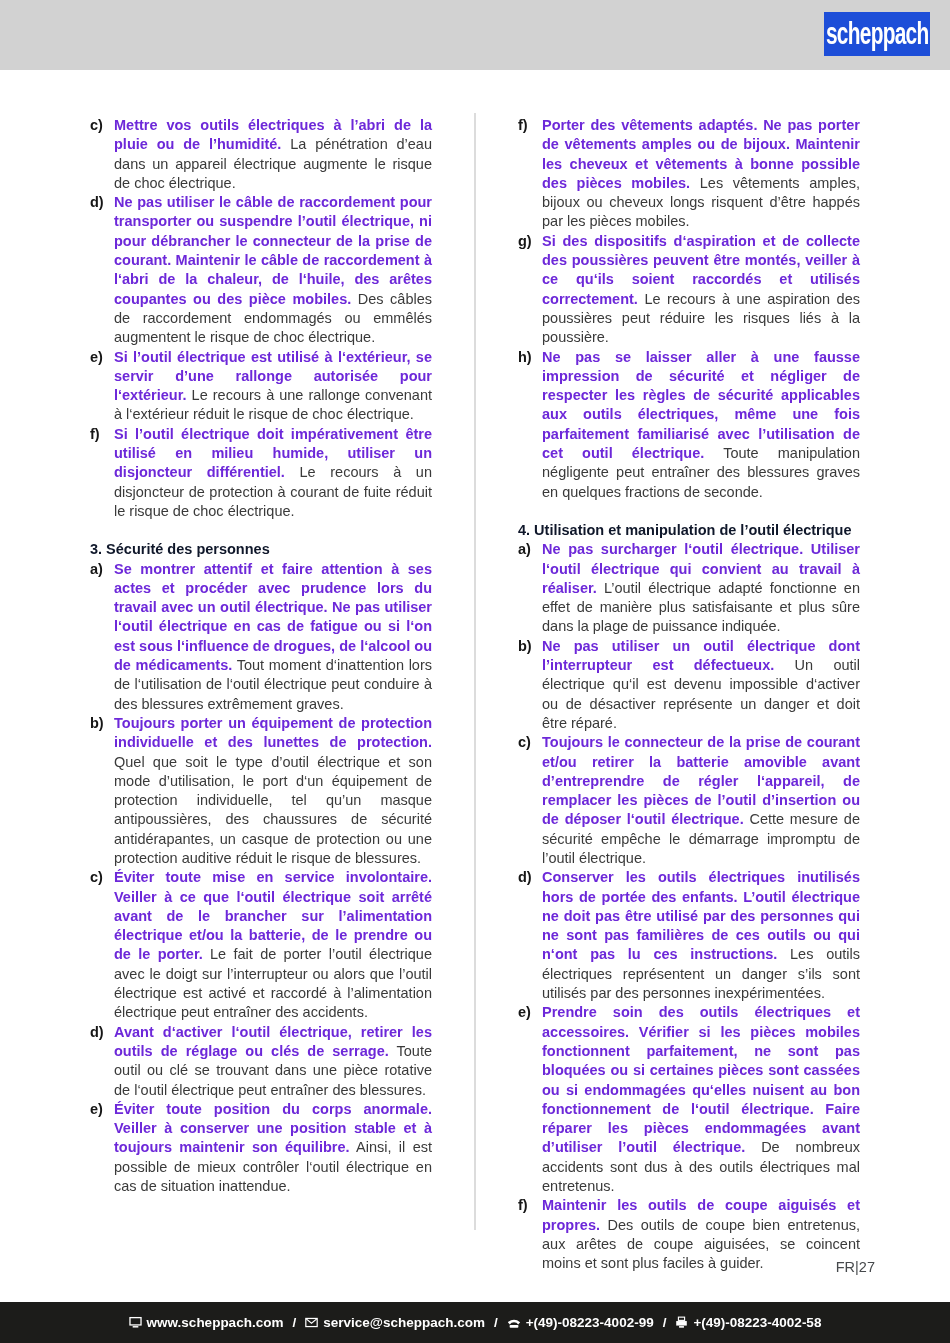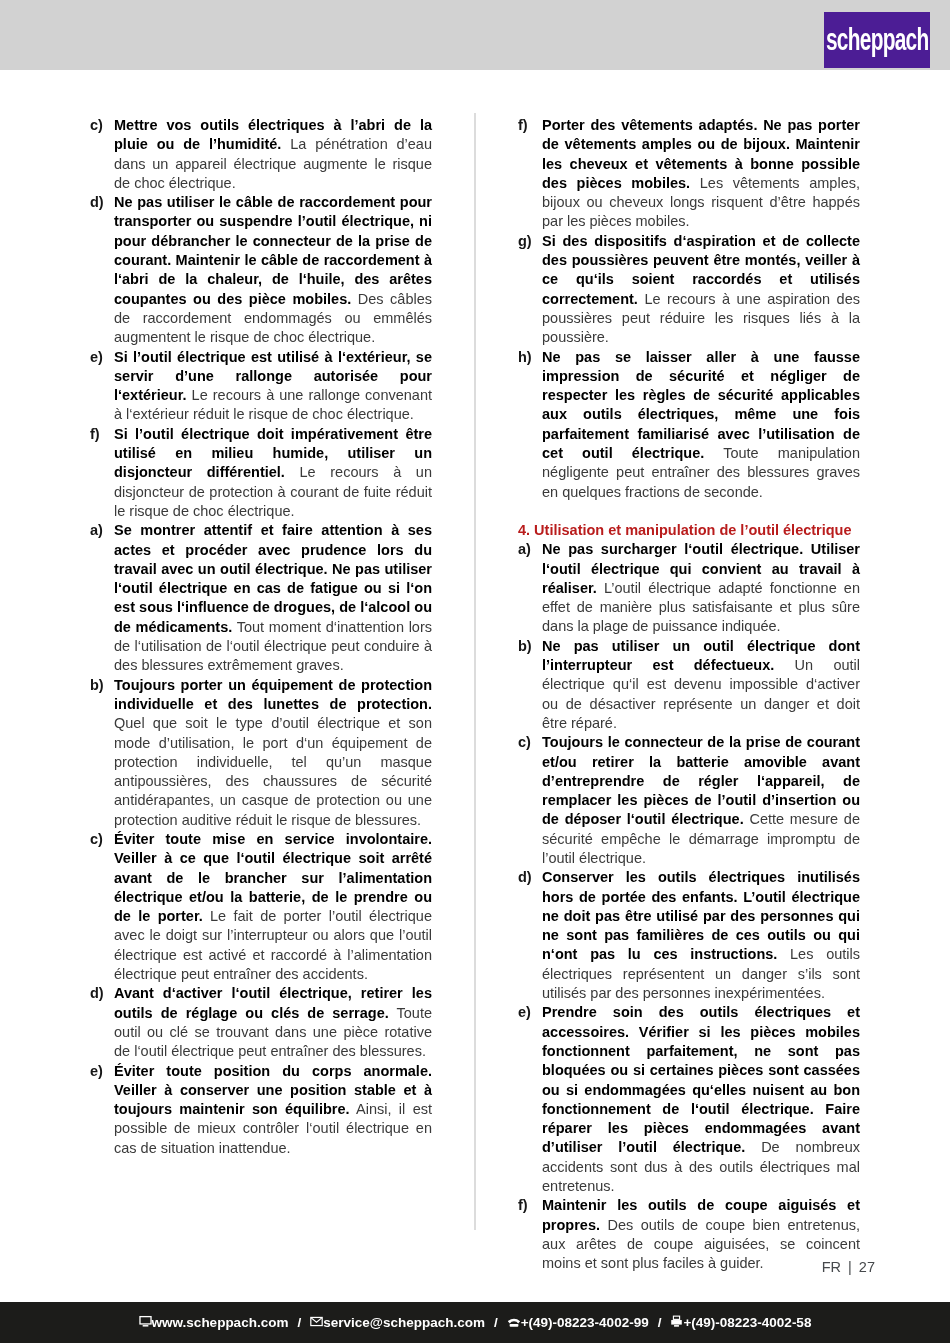--- a/index.html
+++ b/index.html
@@ -2,43 +2,43 @@
 <html lang="fr"><head>
 <meta charset="utf-8">
 <style>
   html,body{margin:0;padding:0;}
   body{
     width:950px;height:1343px;position:relative;background:#ffffff;
     font-family:"Liberation Sans", sans-serif;overflow:hidden;
   }
   
   .header-band{position:absolute;top:0;left:0;width:950px;height:70px;background:#d2d2d2;}
-  .logo-box{position:absolute;top:12px;right:20px;width:106px;height:56px;background:#4c1d95;
+  .logo-box{position:absolute;top:12px;right:20px;width:106px;height:44px;background:#1d4ed8;
     display:flex;align-items:center;justify-content:center;overflow:hidden;}
   .logo-text{color:#ffffff;font-weight:bold;font-size:29px;letter-spacing:-1px;
     transform:scaleX(.72) scaleY(1.05);white-space:nowrap;}
   
   .col{position:absolute;top:116px;width:342px;font-size:14.5px;line-height:19.3px;
     color:#3a3a3a;text-align:justify;hyphens:auto;-webkit-hyphens:auto;}
   .col-left{left:90px;}
   .col-right{left:518px;}
   .divider{position:absolute;left:474px;top:113px;width:2px;height:1117px;background:#dcdcdc;}
   .item{display:flex;}
   .lbl{flex:none;width:24px;font-weight:bold;color:#161616;text-align:left;}
   .body{flex:1;}
-  .body b{font-weight:bold;color:#000000;}
-  .heading{font-weight:bold;color:#b91c1c;margin-top:19px;text-align:left;}
+  .body b{font-weight:bold;color:#6d28d9;}
+  .heading{font-weight:bold;color:#0f172a;margin-top:19px;text-align:left;}
   
-  .page-num{position:absolute;top:1259px;right:75px;display:flex;gap:7px;
+  .page-num{position:absolute;top:1259px;right:75px;display:flex;
     font-size:14.5px;color:#46494c;}
   
   .footer-bar{position:absolute;left:0;top:1302px;width:950px;height:41px;background:#1c1c1a;
     display:flex;align-items:center;justify-content:center;gap:7px;
     color:#ffffff;font-size:13.5px;font-weight:bold;}
-  .f-item{display:flex;white-space:nowrap;}
+  .f-item{display:flex;align-items:center;gap:5px;white-space:nowrap;}
   .f-sep{margin:0 2px;}
   .f-icon{display:inline-block;line-height:0;}
 </style>
 </head>
 <body>
 
 <div class="header-band">
   <div class="logo-box">
     <span class="logo-text">scheppach</span>
   </div>
@@ -56,20 +56,21 @@
     <div class="body"><b>Ne pas utiliser le câble de raccordement pour transporter ou suspendre l’outil électrique, ni pour débrancher le connecteur de la prise de courant. Maintenir le câble de raccordement à l‘abri de la chaleur, de l‘huile, des arêtes coupantes ou des pièce mobiles.</b><span> Des câbles de raccordement endommagés ou emmêlés augmentent le risque de choc électrique.</span></div>
   </div>
   <div class="item">
     <span class="lbl">e)</span>
     <div class="body"><b>Si l’outil électrique est utilisé à l‘extérieur, se servir d’une rallonge autorisée pour l‘extérieur.</b><span> Le recours à une rallonge convenant à l‘extérieur réduit le risque de choc électrique.</span></div>
   </div>
   <div class="item">
     <span class="lbl">f)</span>
     <div class="body"><b>Si l’outil électrique doit impérativement être utilisé en milieu humide, utiliser un disjoncteur différentiel.</b><span> Le recours à un disjoncteur de protection à courant de fuite réduit le risque de choc électrique.</span></div>
   </div>
+  <div class="heading">3. Sécurité des personnes</div>
   <div class="item">
     <span class="lbl">a)</span>
     <div class="body"><b>Se montrer attentif et faire attention à ses actes et procéder avec prudence lors du travail avec un outil électrique. Ne pas utiliser l‘outil électrique en cas de fatigue ou si l‘on est sous l‘influence de drogues, de l‘alcool ou de médicaments.</b><span> Tout moment d‘inattention lors de l‘utilisation de l‘outil électrique peut conduire à des blessures extrêmement graves.</span></div>
   </div>
   <div class="item">
     <span class="lbl">b)</span>
     <div class="body"><b>Toujours porter un équipement de protection individuelle et des lunettes de protection.</b><span> Quel que soit le type d’outil électrique et son mode d’utilisation, le port d‘un équipement de protection individuelle, tel qu’un masque antipoussières, des chaussures de sécurité antidérapantes, un casque de protection ou une protection auditive réduit le risque de blessures.</span></div>
   </div>
   <div class="item">
     <span class="lbl">c)</span>

